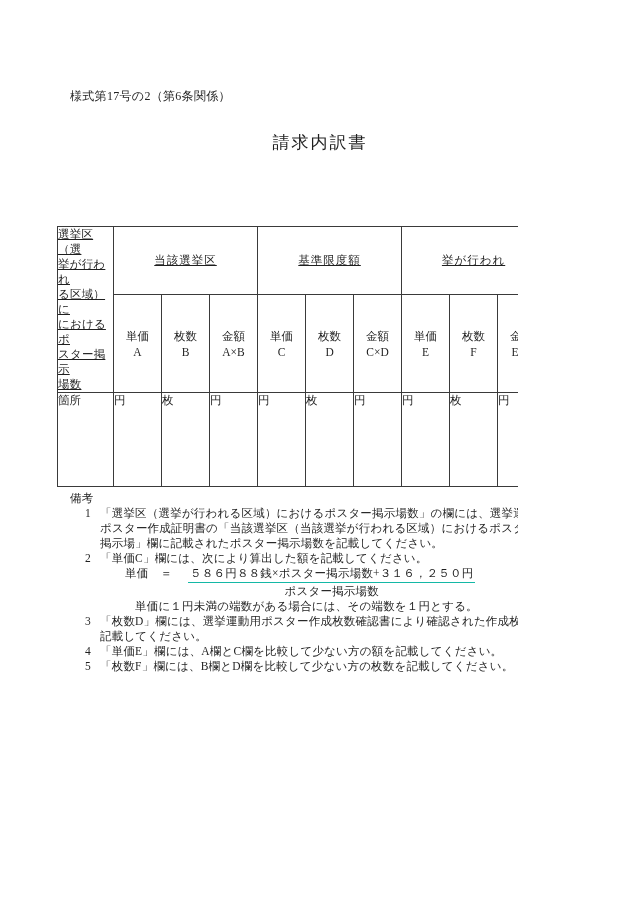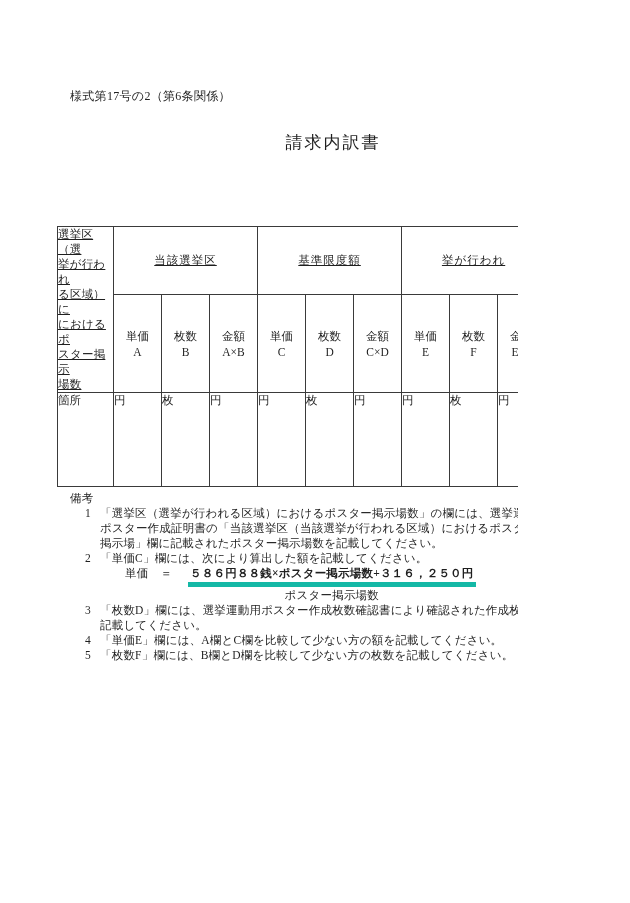--- a/index.html
+++ b/index.html
@@ -10,21 +10,21 @@
     color:#1f1f1f;
     -webkit-font-smoothing:antialiased;
   }
   .page { position:relative; width:518px; height:903px; background:#fff; overflow:hidden; }
 
   .form-number {
     position:absolute; left:70px; top:88px;
     font-size:12px; letter-spacing:0.3px; white-space:nowrap;
   }
   .doc-title {
-    position:absolute; left:70px; top:131px; width:526px;
+    position:absolute; left:57px; top:131px; width:526px;
     text-align:center; font-size:17px; font-weight:normal;
     letter-spacing:2px; margin:0;
   }
   .doc-subtitle {
     position:absolute; left:57px; top:161px; width:526px;
     text-align:center; font-size:11px; letter-spacing:0.3px;
   }
 
   table.main-table {
     position:absolute; left:57px; top:226px;
@@ -69,23 +69,22 @@
 
   .formula-row {
     display:flex; align-items:flex-start;
     margin-left:55px; white-space:nowrap;
   }
   .formula-label  { margin-right:12px; }
   .formula-equals { margin-right:16px; }
   .fraction { display:inline-block; text-align:center; }
   .fraction .numerator {
     display:block;
-    border-bottom:5px solid #14b8a6;
+    border-bottom:1px solid #14b8a6;
     padding:0 2px 1px 2px;
-    font-weight:bold;
   }
   .fraction .denominator { display:block; padding-top:1px;text-align:center; }
   .formula-note { margin-left:65px; }
 </style>
 </head>
 <body>
 
 <div class="page">
 
   <div class="form-number">様式第17号の2（第6条関係）</div>
@@ -170,20 +169,21 @@
     </div>
 
     <div class="formula-row">
       <span class="formula-label">単価</span>
       <span class="formula-equals">＝</span>
       <span class="fraction">
         <span class="numerator">５８６円８８銭×ポスター掲示場数+３１６，２５０円</span>
         <span class="denominator">ポスター掲示場数</span>
       </span>
     </div>
+    <div class="formula-note">単価に１円未満の端数がある場合には、その端数を１円とする。</div>
 
     <div class="note-item">
       <span class="note-num">3</span>
       <div class="note-text">「枚数D」欄には、選挙運動用ポスター作成枚数確認書により確認された作成枚数を
 記載してください。</div>
     </div>
 
     <div class="note-item">
       <span class="note-num">4</span>
       <div class="note-text">「単価E」欄には、A欄とC欄を比較して少ない方の額を記載してください。</div>

